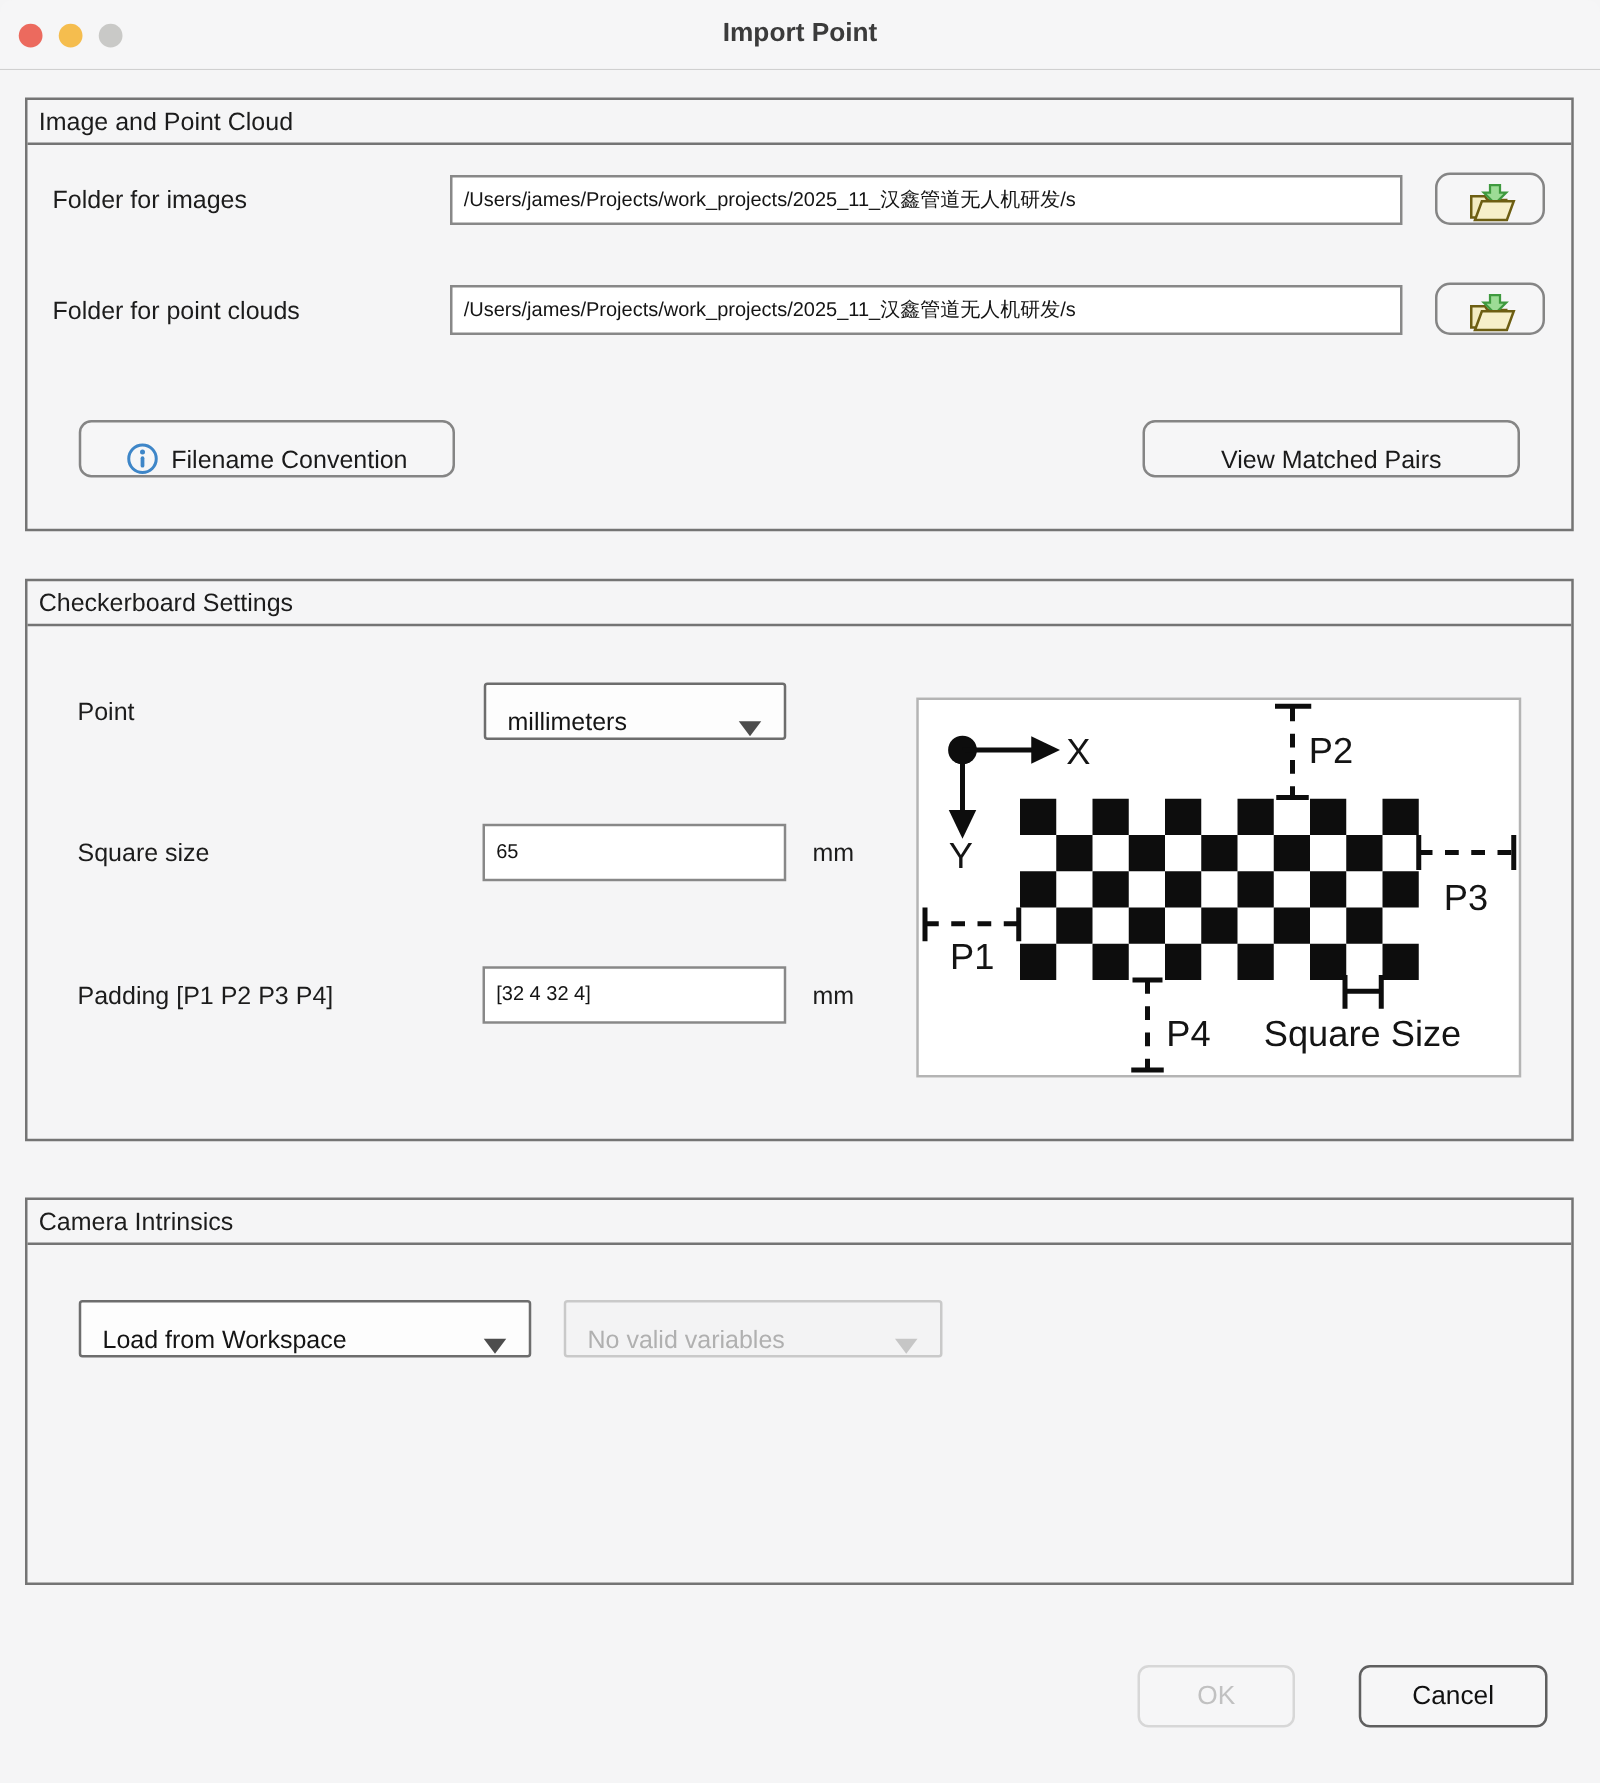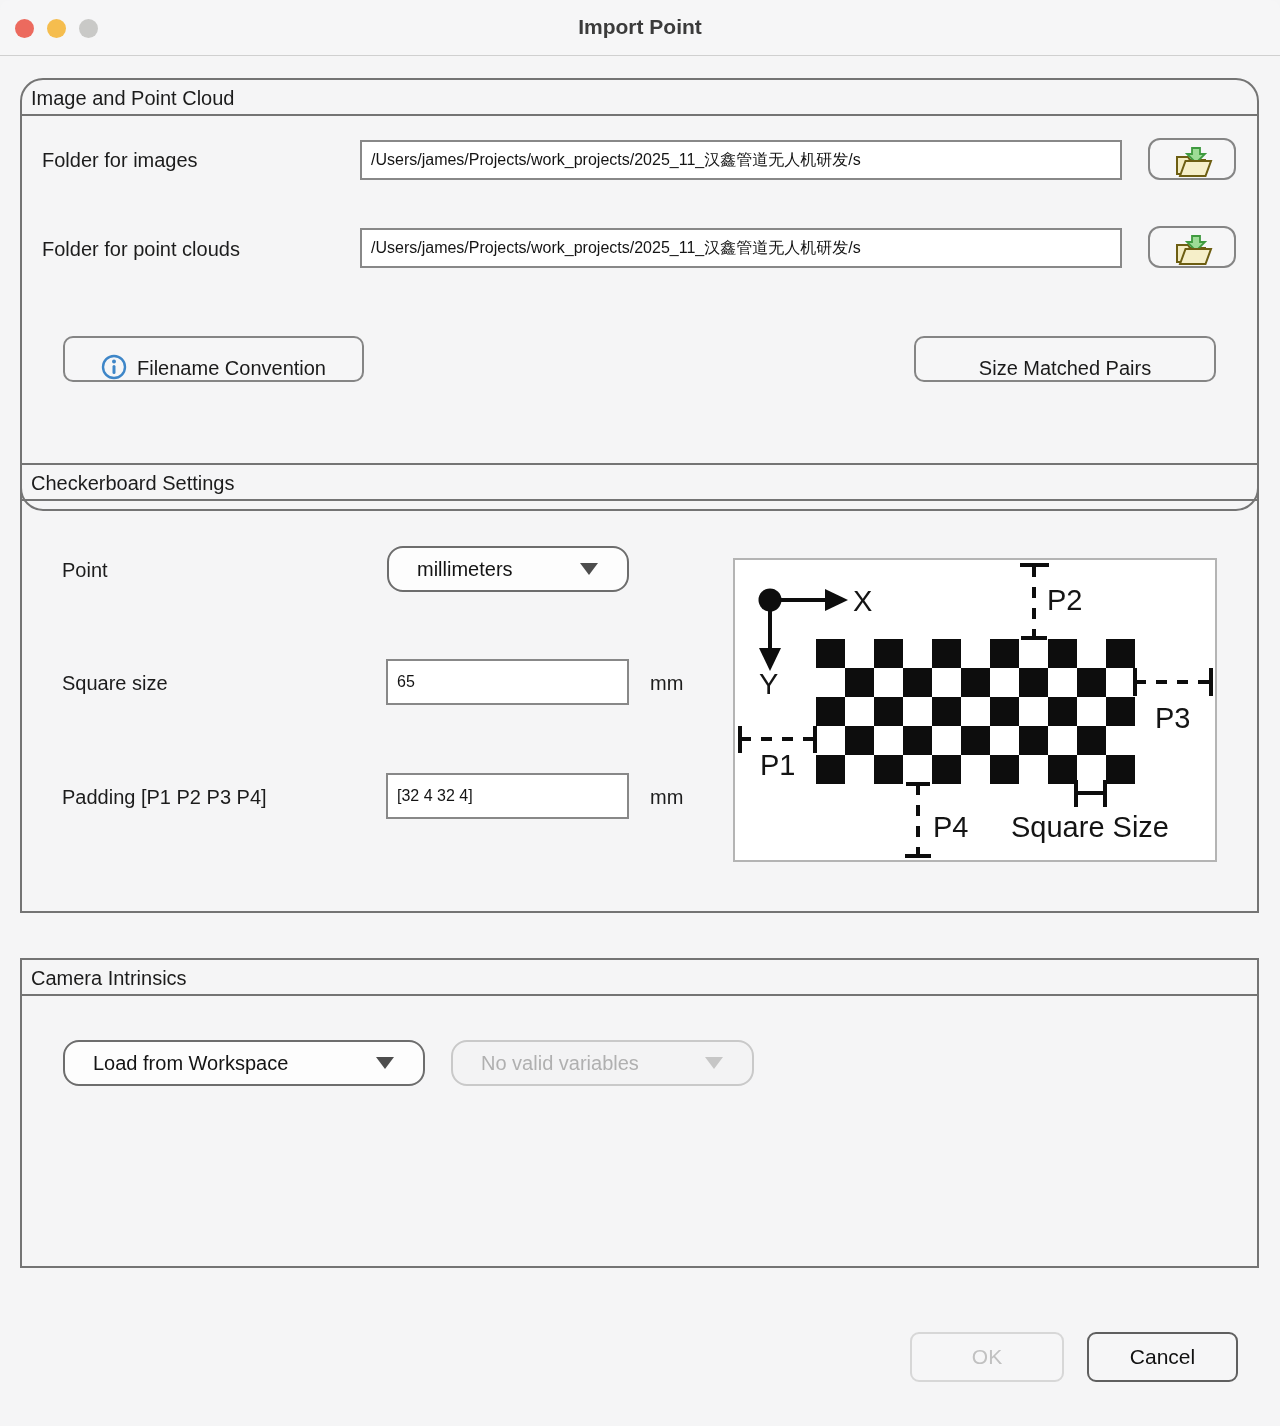--- a/index.html
+++ b/index.html
@@ -23,21 +23,21 @@
   .t-red    { left: 15px; background: #ec6a5e; }
   .t-yellow { left: 47px; background: #f5bd4e; }
   .t-gray   { left: 79px; background: #c9c9c7; }
   .win-title {
     position: absolute; top: 15px; left: 0; right: 0;
     text-align: center; font-size: 21px; font-weight: bold; color: #3b3b3b;
   }
 
   
   .section { position: absolute; left: 20px; width: 1239px; border: 2px solid #747474; }
-  #sec-ipc { top: 78px;  height: 433px; border-radius: 23px; }
+  #sec-ipc { top: 78px;  height: 347px; }
   #sec-cb  { top: 463px; height: 450px; }
   #sec-ci  { top: 958px; height: 310px; }
   .sec-header {
     height: 36px; line-height: 36px; padding-left: 9px;
     font-size: 20px; color: #1c1c1c;
     border-bottom: 2px solid #747474;
   }
   .sec-body { position: relative; width: 100%; height: calc(100% - 38px); }
 
   .lbl { position: absolute; font-size: 20px; line-height: 24px; white-space: nowrap; }
@@ -50,23 +50,23 @@
   }
 
   .btn {
     position: absolute; display: flex; align-items: flex-end; justify-content: center;
     gap: 10px; background: #f6f6f7; border: 2px solid #858585; border-radius: 10px;
     font-size: 20px; color: #1a1a1a; cursor: default;
   }
   .btn svg { flex: 0 0 auto; }
 
   .dropdown {
-    position: absolute; display: flex; align-items: center; justify-content: space-between;
-    background: #fdfdfd; border: 2px solid #6d6d6d; border-radius: 16px;
-    font-size: 20px; color: #141414; padding: 0 28px;
+    position: absolute; display: flex; align-items: flex-end; justify-content: space-between;
+    background: #fdfdfd; border: 2px solid #6d6d6d; border-radius: 3px;
+    font-size: 20px; color: #141414; padding: 0 17px;
   }
   .dropdown.disabled {
     background: #f3f3f4; border-color: #c9c9c9; color: #b0b0b0;
   }
   .caret { width: 20px; height: 14px; }
   .caret polygon { fill: #4d4d4d; }
   .dropdown.disabled .caret polygon { fill: #c6c6c6; }
 
   
   .diagram-panel {
@@ -78,21 +78,21 @@
   #cb-svg .solid  { stroke: #0d0d0d; stroke-width: 4; fill: none; }
   #cb-svg .dashed { stroke: #0d0d0d; stroke-width: 4; fill: none; stroke-dasharray: 11 10; }
   #cb-svg .shape  { fill: #0d0d0d; stroke: none; }
 
   
   .footer-btn {
     position: absolute; top: 1332px; height: 50px;
     display: flex; align-items: center; justify-content: center;
     font-size: 21px; border-radius: 9px; background: #f6f6f7;
   }
-  #ok-btn     { left: 910px;  width: 154px; border: 2px solid #d7d7d7; color: #c1c1c1; }
+  #ok-btn     { left: 910px;  width: 126px; border: 2px solid #d7d7d7; color: #c1c1c1; }
   #cancel-btn { left: 1087px; width: 151px; border: 2px solid #5f5f5f; color: #111111; }
 </style>
 </head>
 <body>
 
 <div class="titlebar">
   <div class="traffic t-red"></div>
   <div class="traffic t-yellow"></div>
   <div class="traffic t-gray"></div>
   <div class="win-title">Import Point</div>
@@ -124,21 +124,21 @@
     <div class="btn" style="left:41px; top:220px; width:301px; height:46px;">
       <svg width="26" height="26" viewBox="0 0 26 26">
         <circle cx="13" cy="13" r="11" fill="none" stroke="#3e86c8" stroke-width="2.4"></circle>
         <circle cx="13" cy="7.6" r="2" fill="#3e86c8"></circle>
         <rect x="11.5" y="11" width="3" height="9" rx="1.5" fill="#3e86c8"></rect>
       </svg>
       <span>Filename Convention</span>
     </div>
 
     <div class="btn" style="left:892px; top:220px; width:302px; height:46px;">
-      <span>Size Matched Pairs</span>
+      <span>View Matched Pairs</span>
     </div>
   </div>
 </div>
 
 <div class="section" id="sec-cb">
   <div class="sec-header">Checkerboard Settings</div>
   <div class="sec-body">
     <div class="lbl" style="left:40px; top:57px;">Point</div>
     <div class="dropdown" style="left:365px; top:45px; width:242px; height:46px;">
       <span>millimeters</span>

